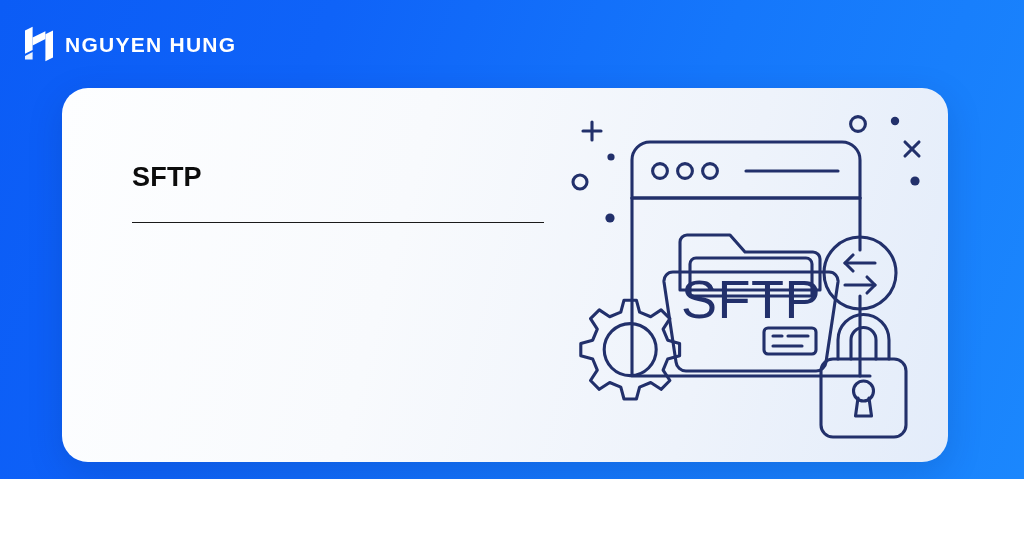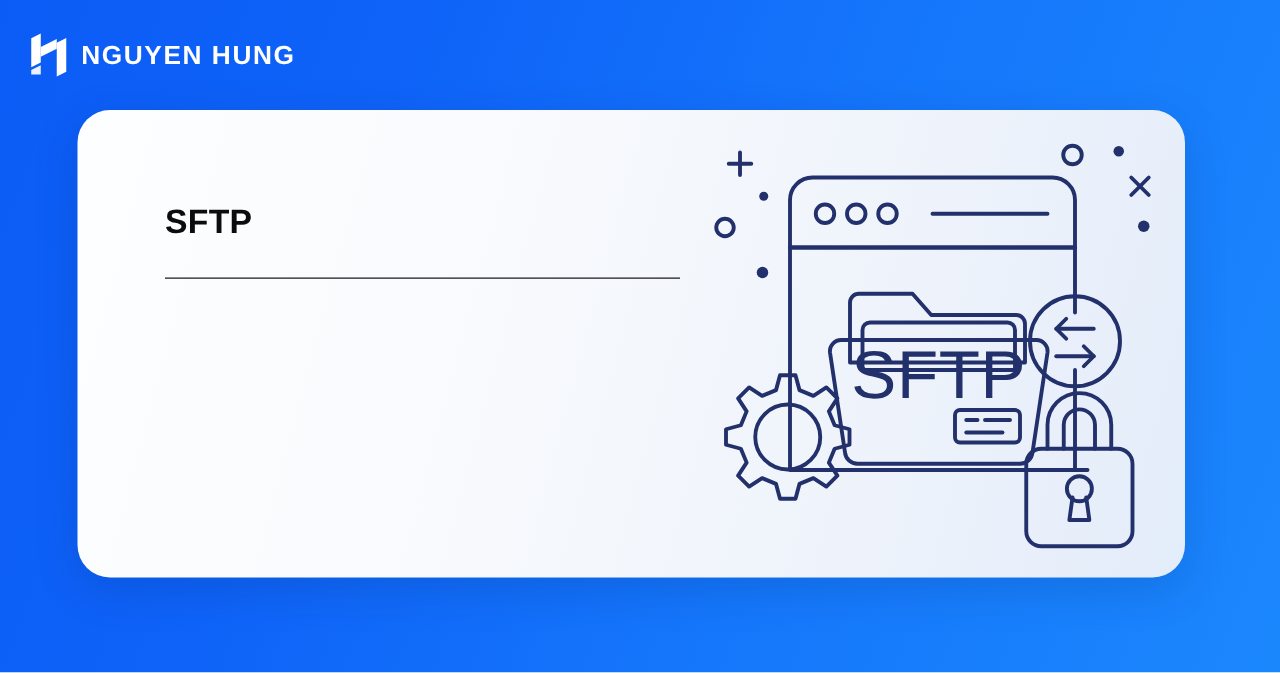--- a/index.html
+++ b/index.html
@@ -6,21 +6,21 @@
     margin: 0;
     padding: 0;
     background: #ffffff;
   }
   body {
     font-family: "Liberation Sans", sans-serif;
   }
   #stage {
     position: relative;
     width: 1024px;
-    height: 538px;
+    height: 479px;
     overflow: hidden;
     background: linear-gradient(110deg, #0b5cf6 0%, #0f63f8 28%, #1577fb 62%, #1b87fd 100%);
   }
   
   #brand {
     position: absolute;
     left: 24px;
     top: 26px;
     display: flex;
     align-items: center;

